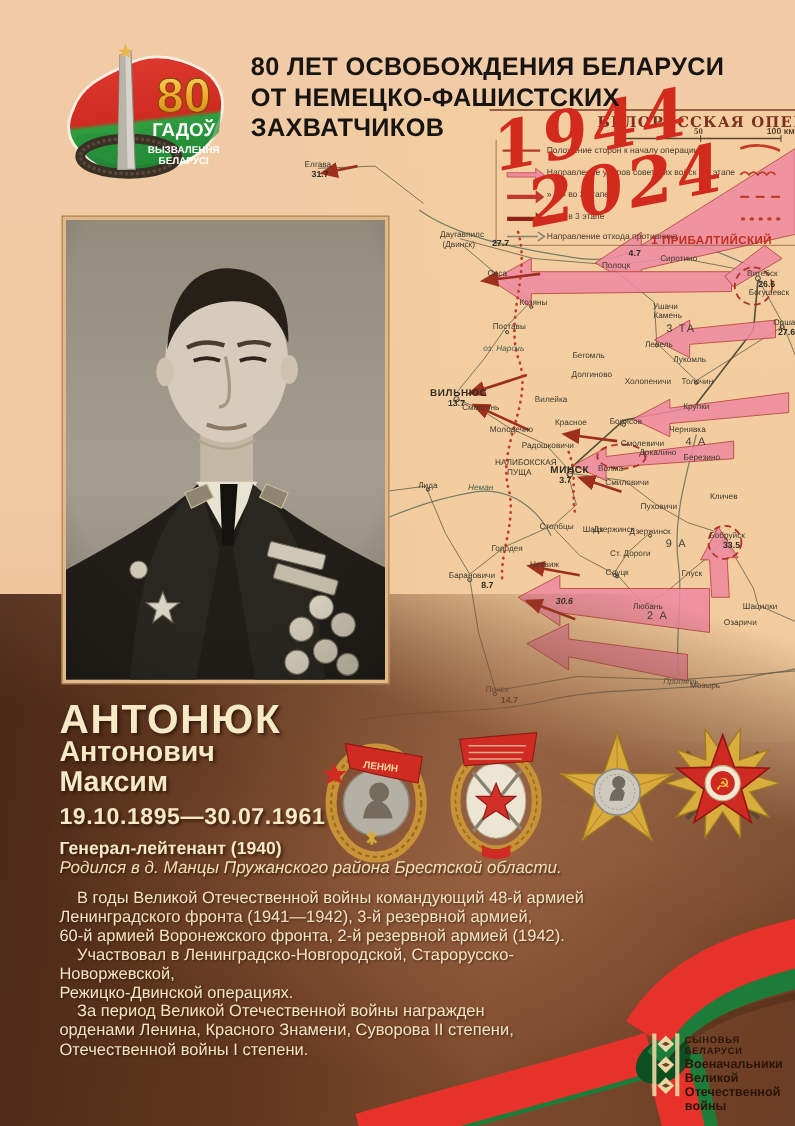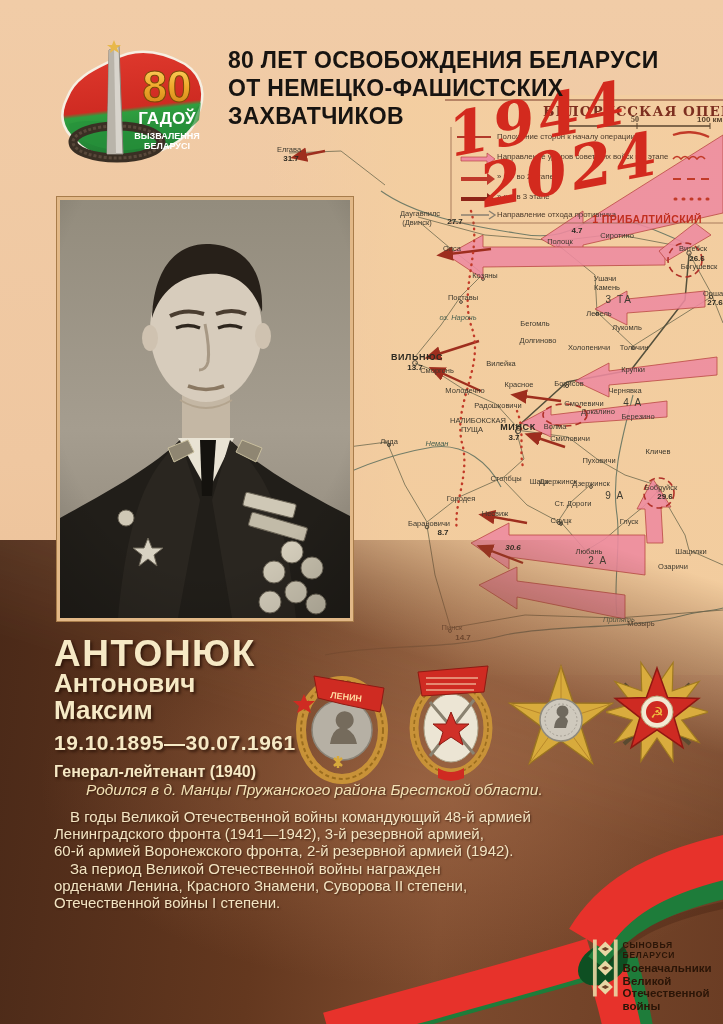--- a/index.html
+++ b/index.html
@@ -40,21 +40,21 @@
   .portrait{position:absolute;left:56px;top:196px;z-index:4;border:1px solid #a87c4a;background:#e2b887;padding:3px;}
   .portrait .ph{display:block;}
   
   .person{position:absolute;left:54px;top:638px;z-index:5;color:#f6e9c5;
       text-shadow:2px 2px 3px rgba(45,20,8,.85);}
   .surname{font-size:37px;font-weight:bold;letter-spacing:1.5px;line-height:32px;}
   .fname{font-size:26px;font-weight:bold;line-height:27px;}
   .dates{font-size:21px;font-weight:bold;margin-top:7px;letter-spacing:.5px;}
   .rank{font-size:16px;font-weight:bold;margin-top:8px;}
   .birth{position:absolute;left:54px;top:781px;z-index:5;width:480px;font-size:15.5px;
-      font-style:italic;color:#f2e0b4;text-shadow:1px 1px 2px rgba(45,20,8,.8);margin-left:32px;}
+      font-style:italic;color:#f2e0b4;text-shadow:1px 1px 2px rgba(45,20,8,.8);}
   .bio{position:absolute;left:54px;top:808px;z-index:5;width:492px;font-size:15px;
       line-height:17.2px;color:#f3e4c2;text-shadow:1px 1px 2px rgba(45,20,8,.7);}
   .bio p{margin:0;text-indent:16px;white-space:pre-line;}
   
   .medals{position:absolute;left:0;top:0;z-index:5;}
   .medal{position:absolute;}
   
   .ribbon{position:absolute;left:300px;top:818px;z-index:6;}
   .footer{position:absolute;left:592px;top:938px;z-index:7;display:flex;}
   .orn{width:28px;height:60px;}
@@ -240,21 +240,21 @@
         <span style="left: 124px; top: 346px;">Лида</span>
         <span class="i" style="left: 172px; top: 348px;">Неман</span>
         <span style="left: 334px; top: 365px;">Пуховичи</span>
         <span style="left: 393px; top: 356px;">Кличев</span>
         <span style="left: 261px; top: 386px; margin-left: 32px;">Дзержинск</span>
         <span style="left: 241px; top: 383px;">Столбцы</span>
         <span style="left: 274px; top: 386px;">Шацк</span>
         <span style="left: 326px; top: 388px;">Дзержинск</span>
         <span class="a" style="left: 350px; top: 400px;">9 А</span>
         <span style="left: 396px; top: 392px;">Бобруйск</span>
-        <span class="d" style="left: 400px; top: 401px;">29.6</span>
+        <span class="d" style="left: 400px; top: 401px;">33.5</span>
         <span style="left: 196px; top: 403px;">Городея</span>
         <span style="left: 308px; top: 408px;">Ст. Дороги</span>
         <span style="left: 230px; top: 418px;">Несвиж</span>
         <span class="d" style="left: 248px; top: 452px; font-style: italic;">30.6</span>
         <span style="left: 296px; top: 425px;">Слуцк</span>
         <span style="left: 164px; top: 428px;">Барановичи</span>
         <span class="d" style="left: 178px; top: 437px;">8.7</span>
         <span style="left: 364px; top: 426px;">Глуск</span>
         <span style="left: 324px; top: 456px;">Любань</span>
         <span class="a" style="left: 333px; top: 465px;">2 А</span>
@@ -372,20 +372,22 @@
     <div class="fname">Антонович</div>
     <div class="fname">Максим</div>
     <div class="dates">19.10.1895—30.07.1961</div>
     <div class="rank">Генерал-лейтенант (1940)</div>
   </div>
   <div class="birth">Родился в д. Манцы Пружанского района Брестской области.</div>
   <div class="bio">
     <p>В годы Великой Отечественной войны командующий 48-й армией
 Ленинградского фронта (1941—1942), 3-й резервной армией,
 60-й армией Воронежского фронта, 2-й резервной армией (1942).</p>
+    <p>Участвовал в Ленинградско-Новгородской, Старорусско-Новоржевской,
+Режицко-Двинской операциях.</p>
     <p>За период Великой Отечественной войны награжден
 орденами Ленина, Красного Знамени, Суворова II степени,
 Отечественной войны I степени.</p>
   </div>
 
   <div class="medals">
 
     <svg class="medal" style="left:286px;top:660px;" width="112" height="126" viewBox="0 0 112 126" title="Орден Ленина">
       <ellipse cx="56" cy="70" rx="41" ry="49" fill="none" stroke="#c89238" stroke-width="10"></ellipse>
       <ellipse cx="56" cy="70" rx="41" ry="49" fill="none" stroke="#9a6c1e" stroke-width="2" stroke-dasharray="4 3"></ellipse>

